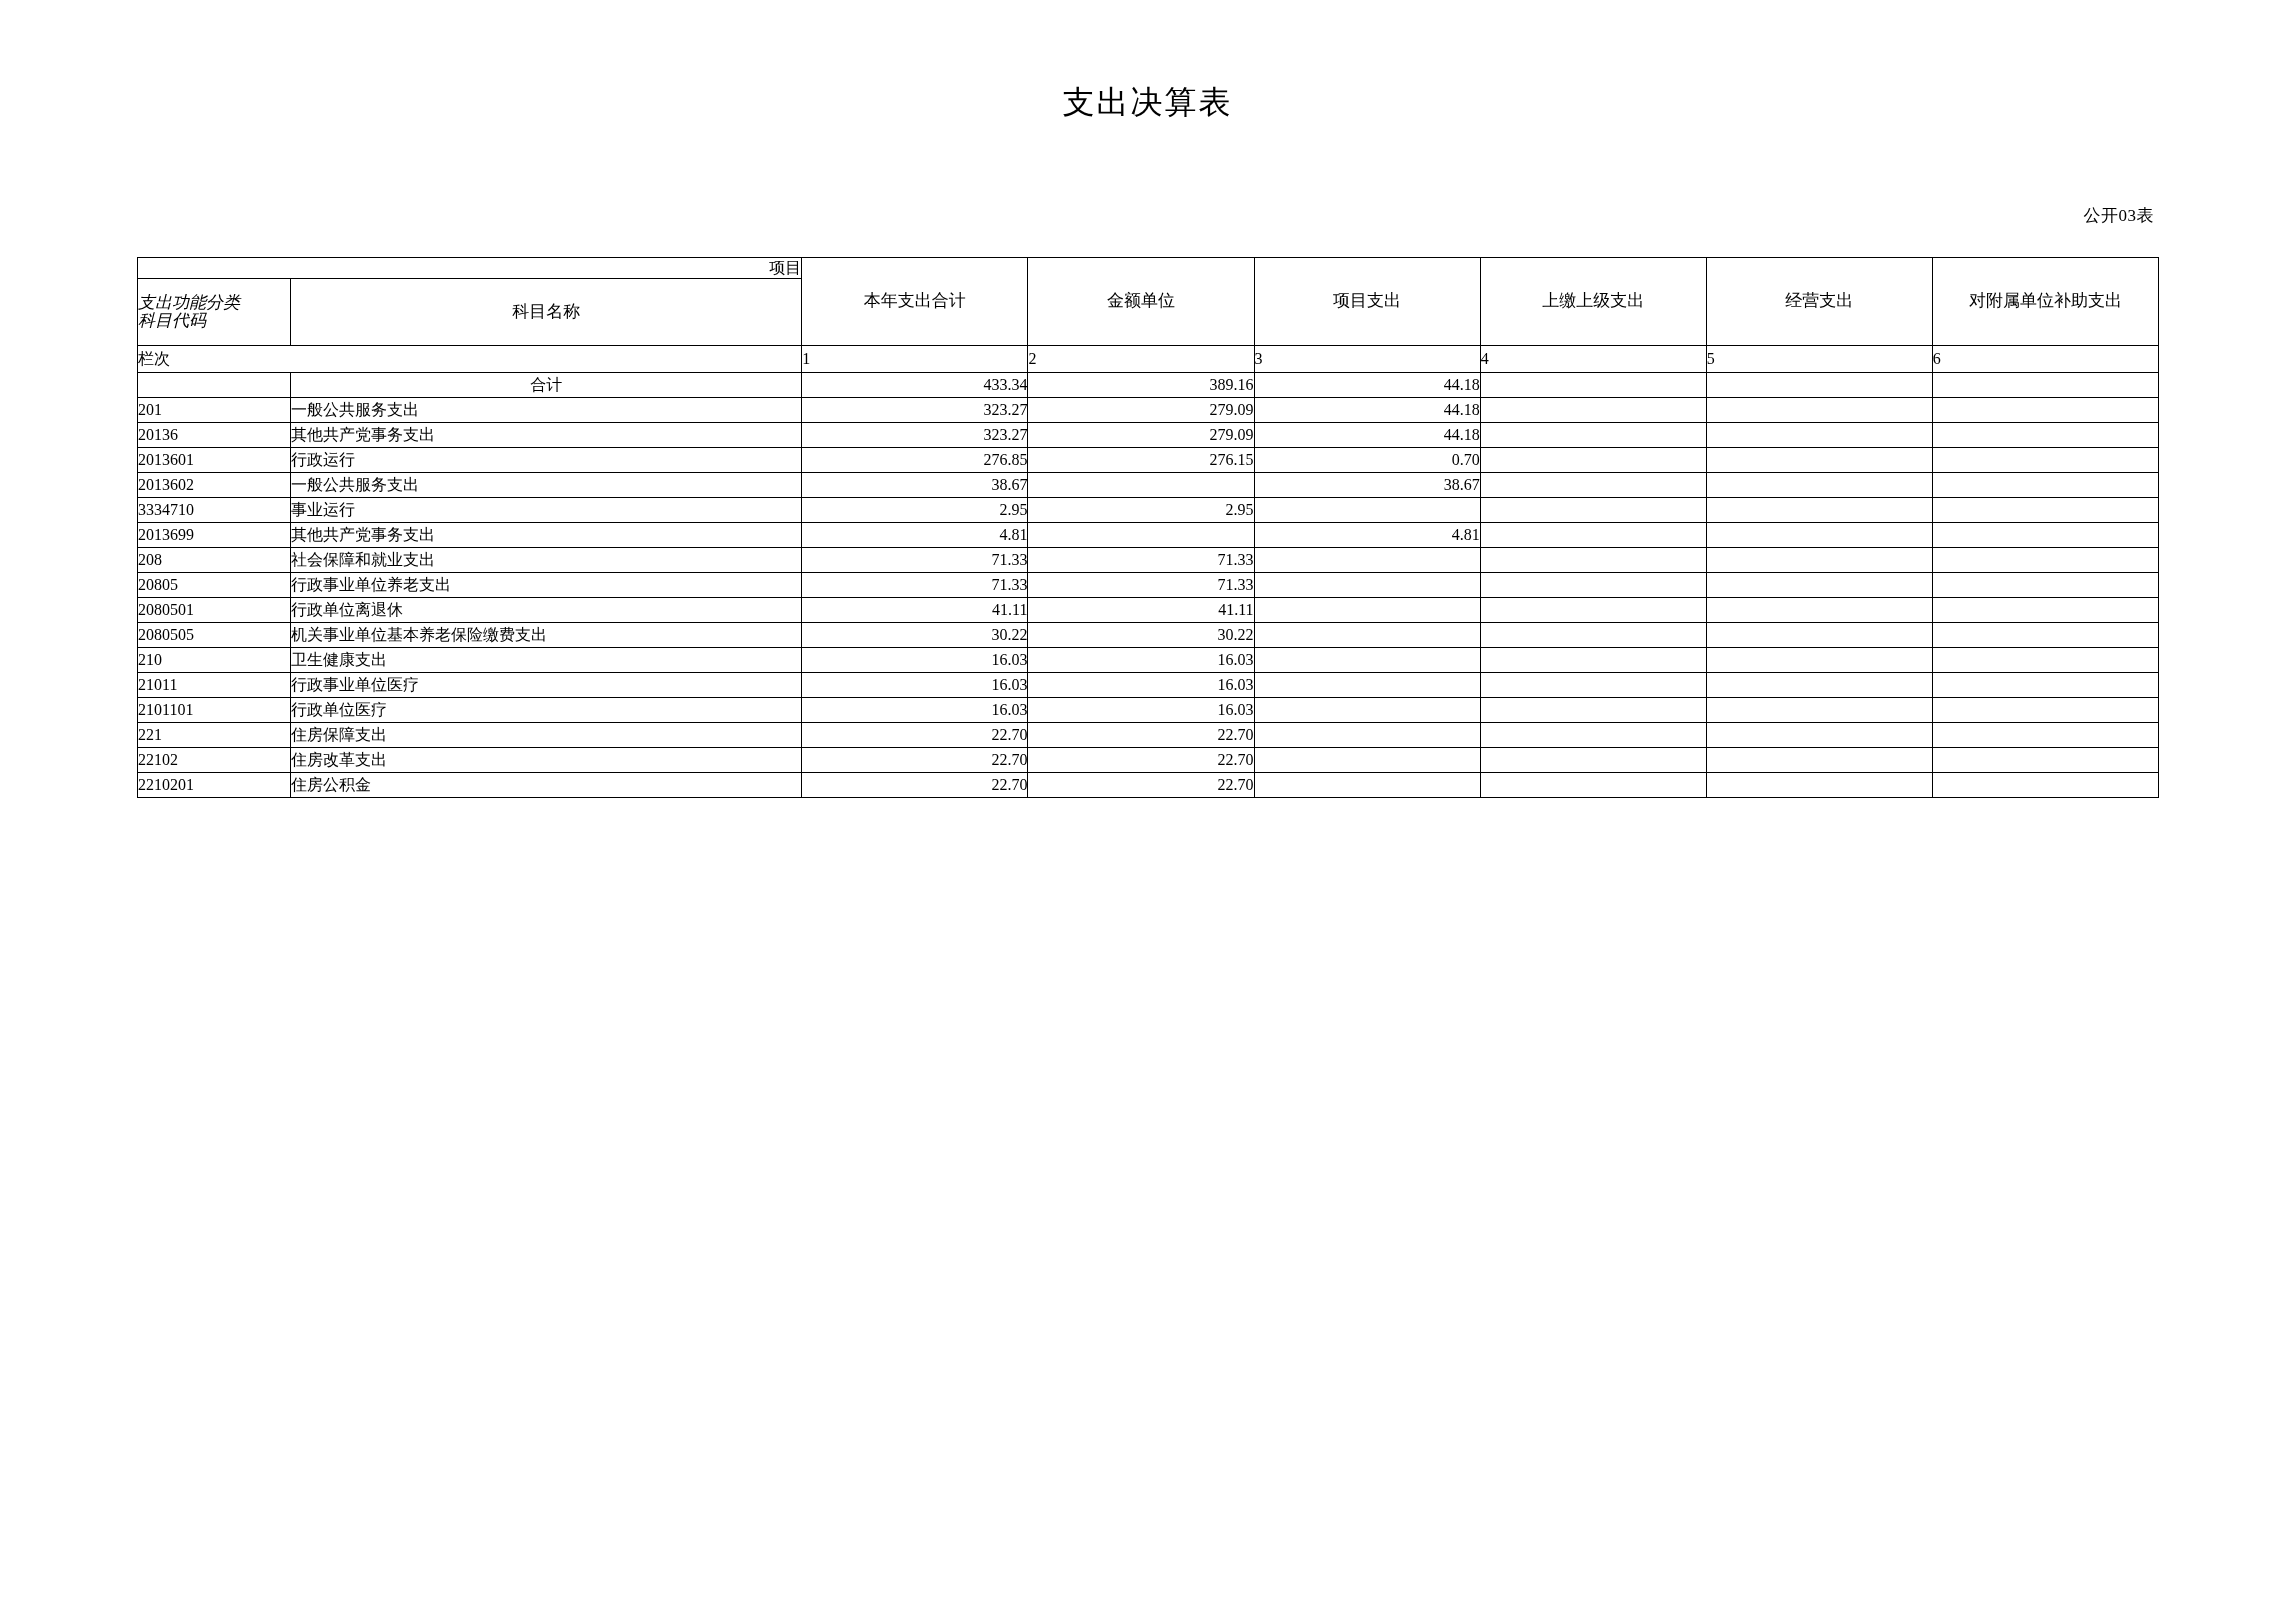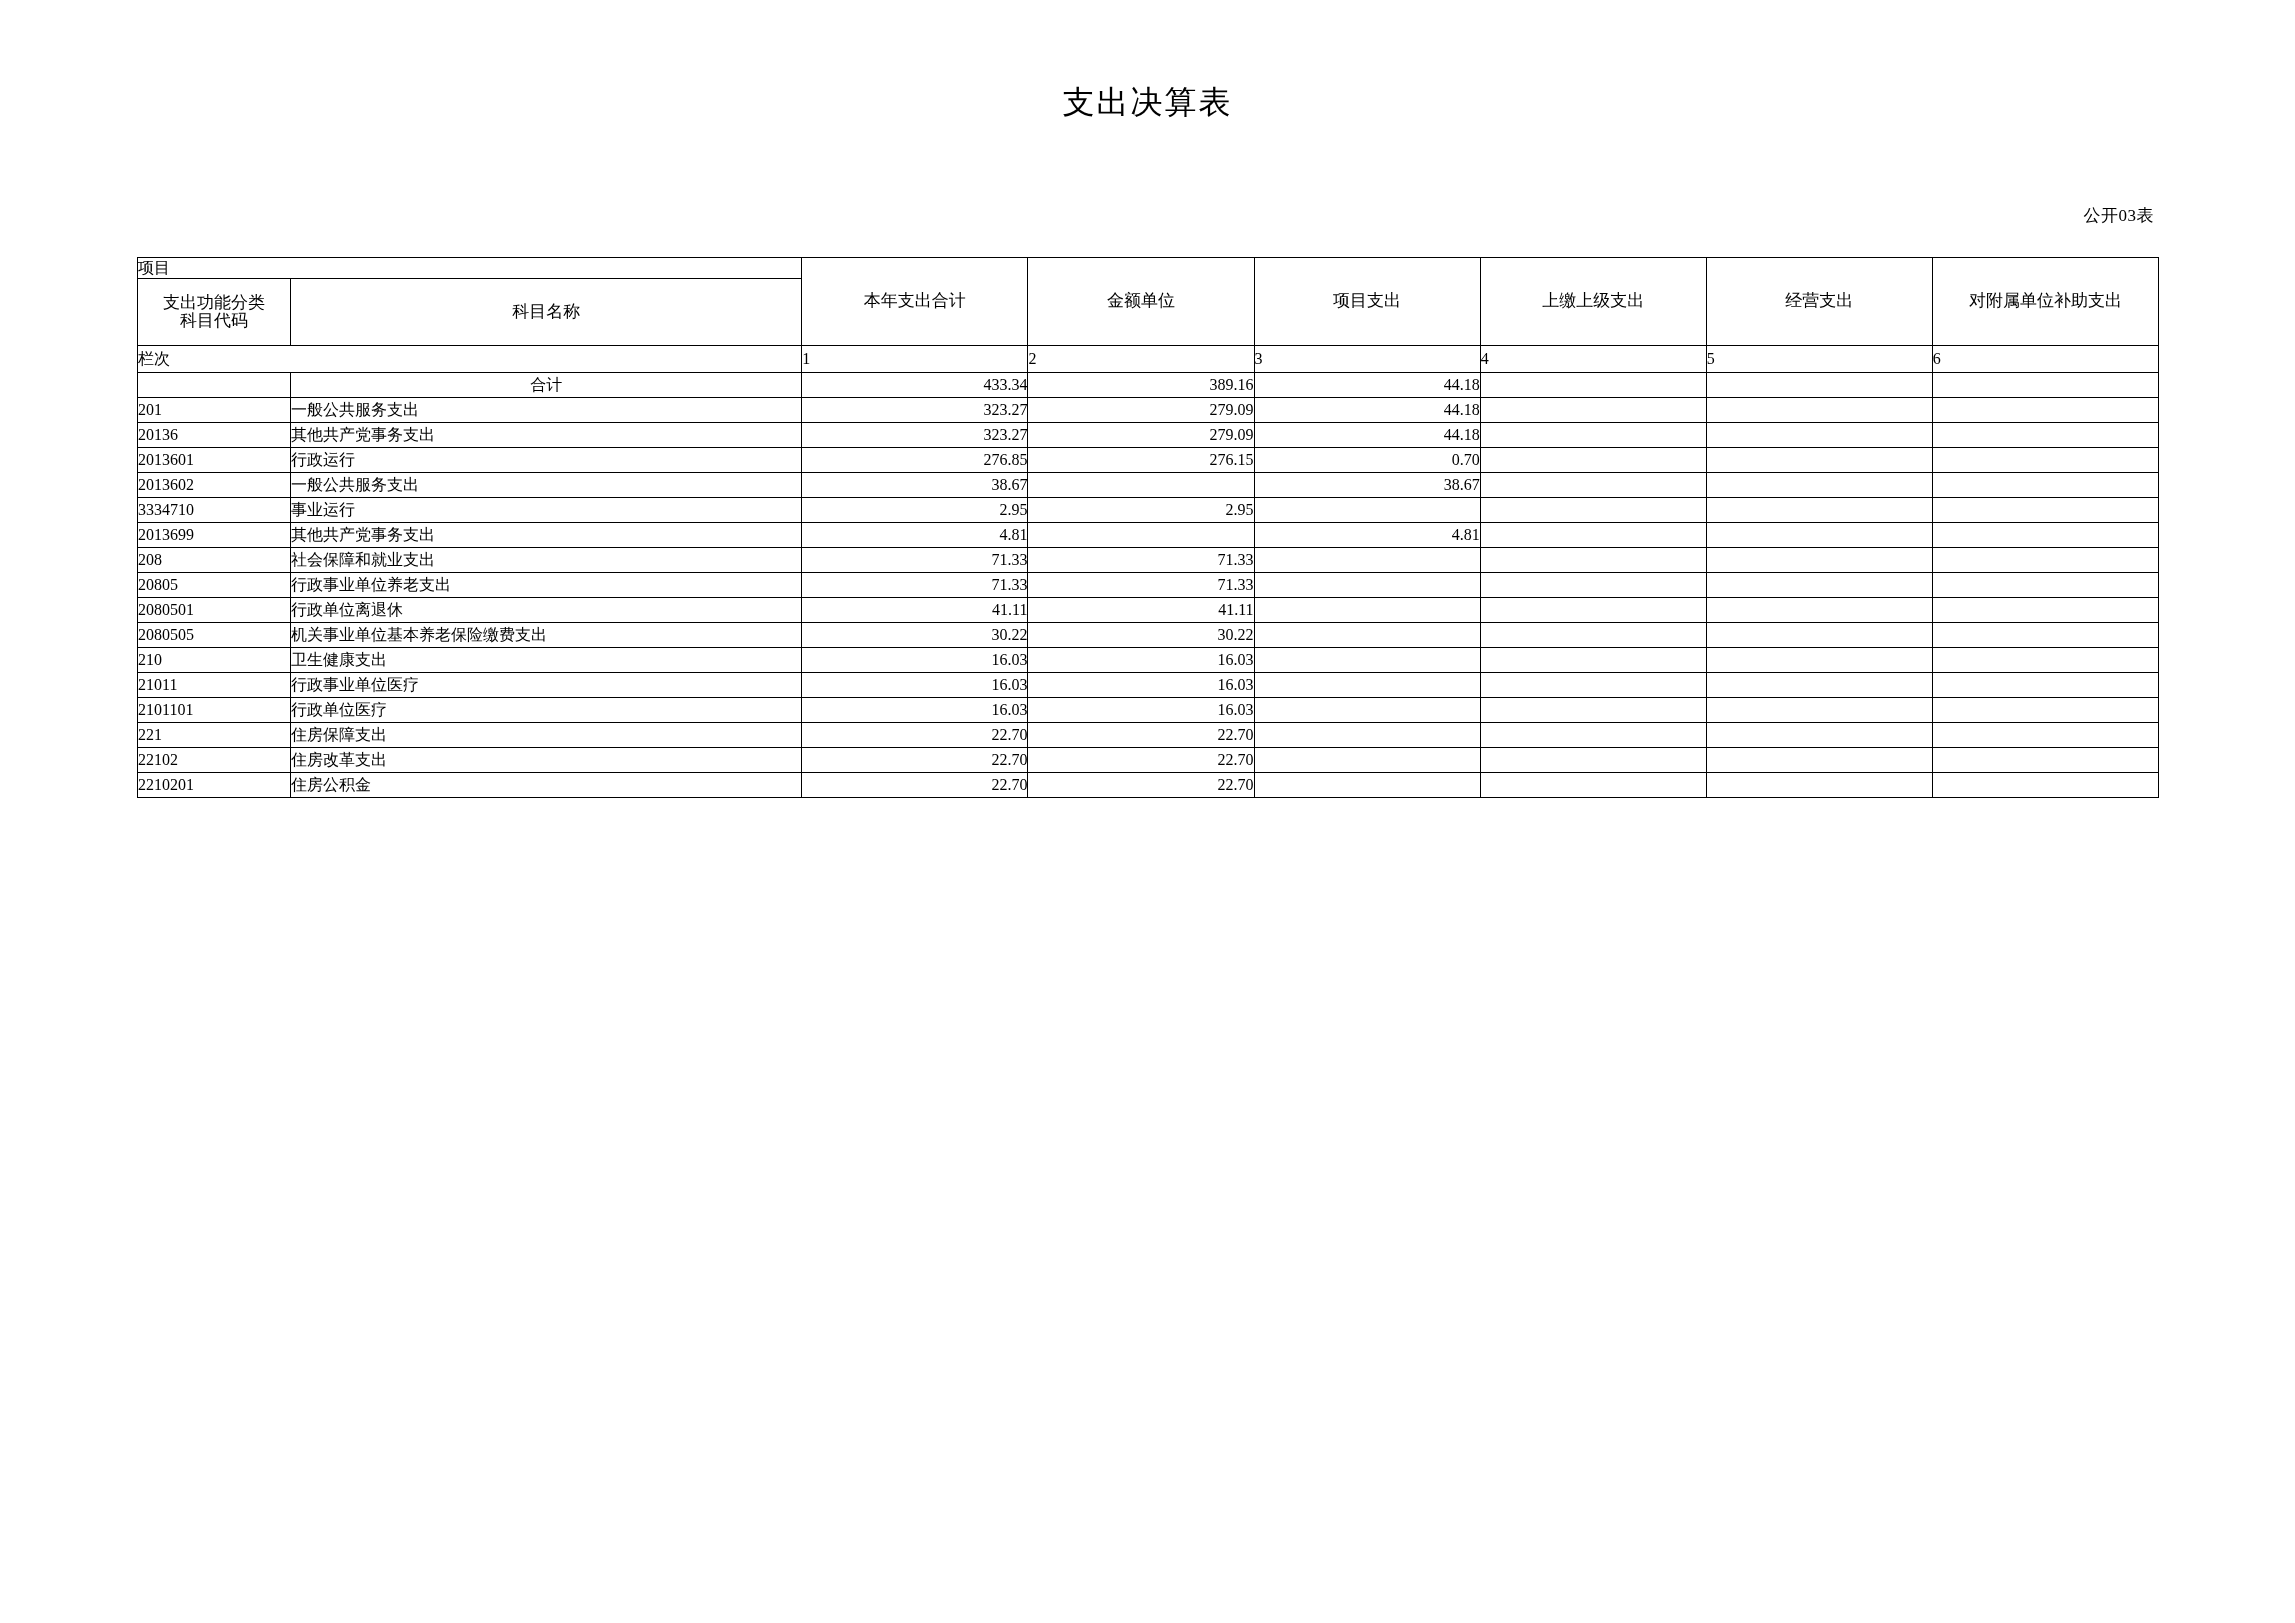--- a/index.html
+++ b/index.html
@@ -78,34 +78,35 @@
     padding: 0;
     font-weight: normal;
     vertical-align: middle;
     line-height: 1.1;
   }
   .col-code { width: 153px; }
   .col-name { width: 511px; }
   .col-val  { width: 226px; }
 
   .hdr-项目 {
-    text-align: left;
+    text-align: right;
     height: 20.4px;
     font-size: 16px;
     font-family: Liberation Serif, serif;
   }
   .hdr-cell {
     text-align: center;
     font-size: 17px;
     height: 87px;
   }
   .hdr-code-cell {
-    text-align: center;
+    text-align: left;
     font-size: 17px;
     line-height: 1.35;
+    font-style: italic;
   }
   .rank-row td {
     text-align: left;
     height: 25.6px;
     font-size: 16px;
     margin-top: 13px;
   }
   .data-row td {
     height: 24px;
     font-size: 16px;

